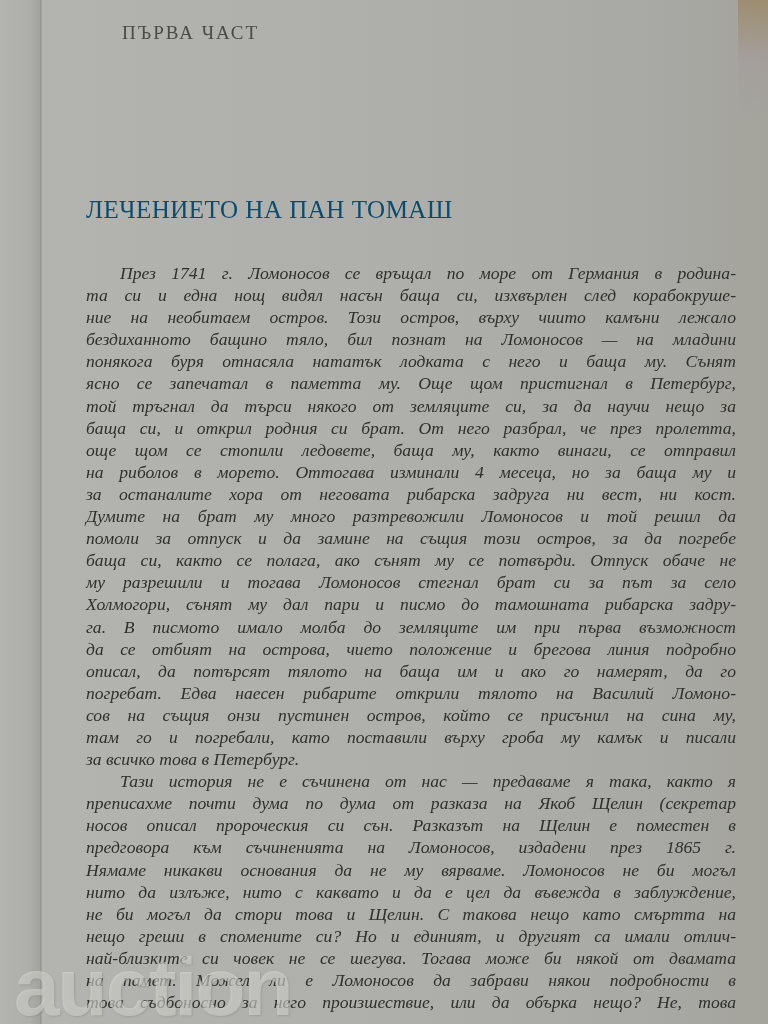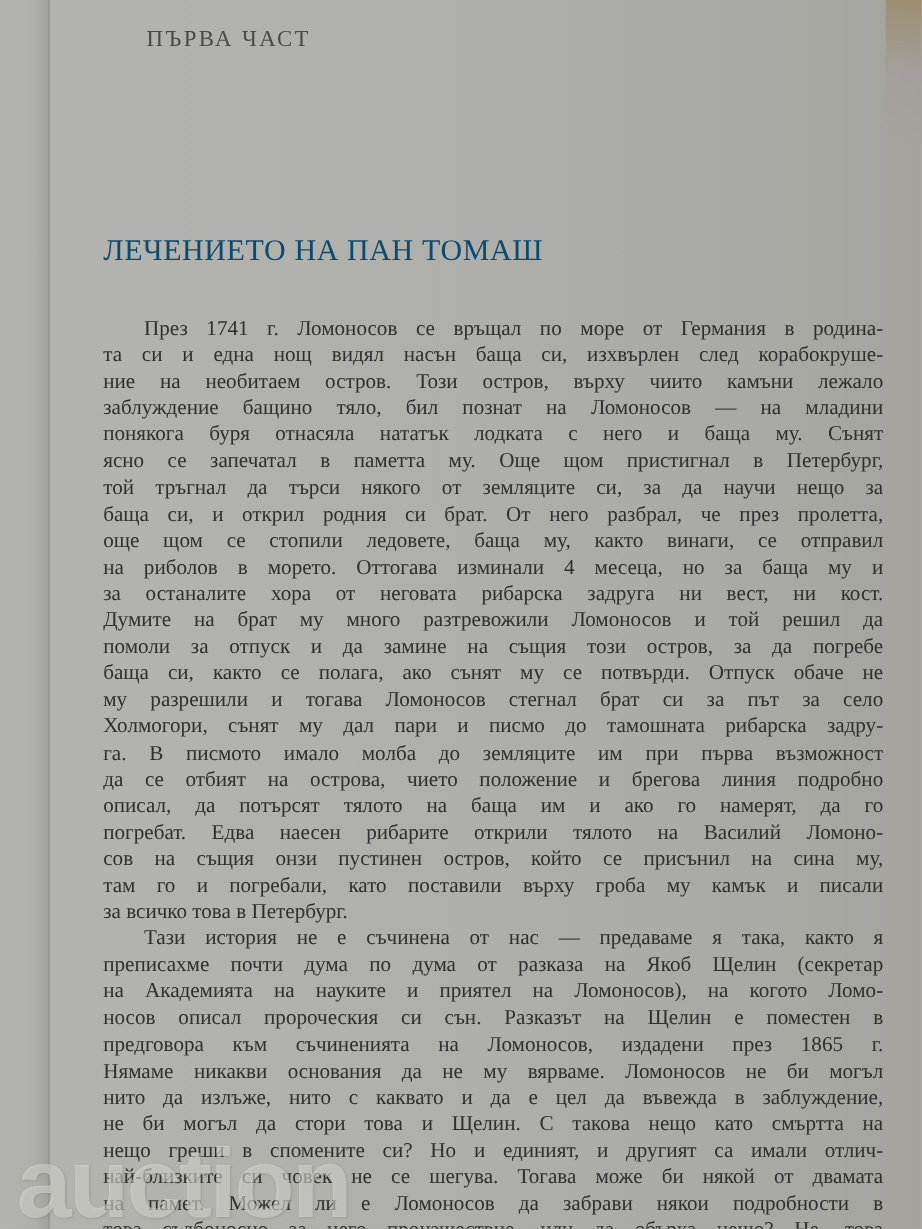--- a/index.html
+++ b/index.html
@@ -61,20 +61,21 @@
       width: 650px;
       font-size: 17.6px;
       line-height: 22.1px;
       color: #2f2f2d;
     }
     .line {
       display: block;
       white-space: nowrap;
       text-align: justify;
       text-align-last: justify;
+      font-style: italic;
     }
     .line.indent { padding-left: 34px; }
     .line.last { text-align-last: left; }
     .watermark {
       position: absolute;
       left: 14px; top: 940px;
       font-family: "Liberation Sans", "DejaVu Sans", sans-serif;
       font-size: 82px;
       font-weight: bold;
       color: rgba(235,235,230,0.45);
@@ -95,21 +96,21 @@
 
 <div class="running-head">ПЪРВА ЧАСТ</div>
 
 <div class="chapter-title">ЛЕЧЕНИЕТО НА ПАН ТОМАШ</div>
 
 <div class="body-text">
   <div>
     <span class="line indent">През 1741 г. Ломоносов се връщал по море от Германия в родина-</span>
     <span class="line">та си и една нощ видял насън баща си, изхвърлен след корабокруше-</span>
     <span class="line">ние на необитаем остров. Този остров, върху чиито камъни лежало</span>
-    <span class="line">заблуждение бащино тяло, бил познат на Ломоносов — на младини</span>
+    <span class="line">бездиханното бащино тяло, бил познат на Ломоносов — на младини</span>
     <span class="line">понякога буря отнасяла нататък лодката с него и баща му. Сънят</span>
     <span class="line">ясно се запечатал в паметта му. Още щом пристигнал в Петербург,</span>
     <span class="line">той тръгнал да търси някого от земляците си, за да научи нещо за</span>
     <span class="line">баща си, и открил родния си брат. От него разбрал, че през пролетта,</span>
     <span class="line">още щом се стопили ледовете, баща му, както винаги, се отправил</span>
     <span class="line">на риболов в морето. Оттогава изминали 4 месеца, но за баща му и</span>
     <span class="line">за останалите хора от неговата рибарска задруга ни вест, ни кост.</span>
     <span class="line">Думите на брат му много разтревожили Ломоносов и той решил да</span>
     <span class="line">помоли за отпуск и да замине на същия този остров, за да погребе</span>
     <span class="line">баща си, както се полага, ако сънят му се потвърди. Отпуск обаче не</span>
@@ -119,21 +120,20 @@
     <span class="line">да се отбият на острова, чието положение и брегова линия подробно</span>
     <span class="line">описал, да потърсят тялото на баща им и ако го намерят, да го</span>
     <span class="line">погребат. Едва наесен рибарите открили тялото на Василий Ломоно-</span>
     <span class="line">сов на същия онзи пустинен остров, който се присънил на сина му,</span>
     <span class="line">там го и погребали, като поставили върху гроба му камък и писали</span>
     <span class="line last">за всичко това в Петербург.</span>
   </div>
   <div>
     <span class="line indent">Тази история не е съчинена от нас — предаваме я така, както я</span>
     <span class="line">преписахме почти дума по дума от разказа на Якоб Щелин (секретар</span>
-    <span class="line">на Академията на науките и приятел на Ломоносов), на когото Ломо-</span>
     <span class="line">носов описал пророческия си сън. Разказът на Щелин е поместен в</span>
     <span class="line">предговора към съчиненията на Ломоносов, издадени през 1865 г.</span>
     <span class="line">Нямаме никакви основания да не му вярваме. Ломоносов не би могъл</span>
     <span class="line">нито да излъже, нито с каквато и да е цел да въвежда в заблуждение,</span>
     <span class="line">не би могъл да стори това и Щелин. С такова нещо като смъртта на</span>
     <span class="line">нещо греши в спомените си? Но и единият, и другият са имали отлич-</span>
     <span class="line">най-близките си човек не се шегува. Тогава може би някой от двамата</span>
     <span class="line">на памет. Можел ли е Ломоносов да забрави някои подробности в</span>
     <span class="line">това съдбоносно за него произшествие, или да обърка нещо? Не, това</span>
 

